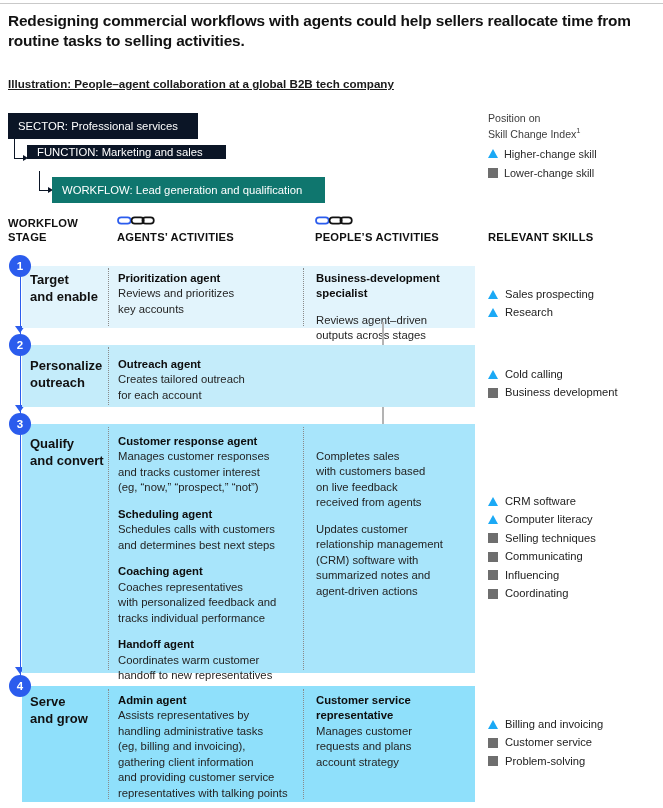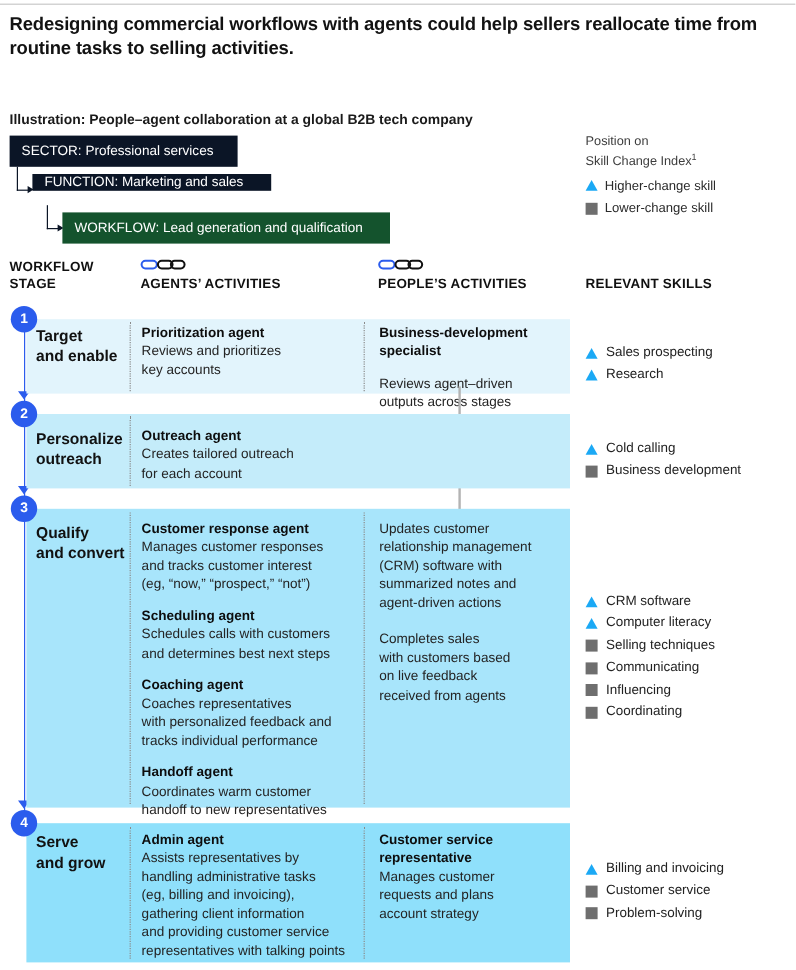--- a/index.html
+++ b/index.html
@@ -14,30 +14,30 @@
   }
   .top-rule{position:absolute;left:0;top:3px;width:663px;height:1px;background:#c9c9c9;}
 
   
   .title{
     position:absolute;left:8px;top:11px;width:640px;
     font-size:15.4px;font-weight:700;line-height:1.32;
     letter-spacing:-0.15px;color:#121212;
   }
   .subtitle{
-    position:absolute;left:8px;top:92px;width:560px;
-    font-size:11.6px;font-weight:700;line-height:1.3;color:#1a1a1a;
+    position:absolute;left:8px;top:76px;width:560px;
+    font-size:11.6px;font-weight:700;line-height:1.3;color:#1a1a1a;text-decoration:underline;
   }
 
   
   .hbox{position:absolute;display:flex;align-items:center;
         font-size:11.3px;color:#ffffff;white-space:nowrap;}
   #box-sector{left:8px;top:113px;width:190px;height:26px;background:#0b1526;padding-left:10px;box-sizing:border-box;}
   #box-function{left:27px;top:145px;width:199px;height:14px;background:#0b1526;padding-left:10px;box-sizing:border-box;}
-  #box-workflow{left:52px;top:177px;width:273px;height:26px;background:#14532d;padding-left:10px;box-sizing:border-box;}
+  #box-workflow{left:52px;top:177px;width:273px;height:26px;background:#0f766e;padding-left:10px;box-sizing:border-box;}
 
   .elbow{position:absolute;border-left:1px solid #0b1526;border-bottom:1px solid #0b1526;}
   #elbow1{left:14px;top:139px;width:10px;height:19px;}
   #elbow2{left:39px;top:171px;width:10px;height:19px;}
   .elbow-arrow{position:absolute;width:0;height:0;
     border-top:3.5px solid transparent;border-bottom:3.5px solid transparent;
     border-left:5px solid #0b1526;}
   #arrow1{left:23px;top:154.5px;}
   #arrow2{left:48px;top:186.5px;}
 
@@ -224,29 +224,29 @@
 and determines best next steps</p>
   <b style="margin-top:11px">Coaching agent</b>
   <p style="white-space:pre-line;margin-top:0">Coaches representatives
 with personalized feedback and
 tracks individual performance</p>
   <b style="margin-top:11px">Handoff agent</b>
   <p style="white-space:pre-line;margin-top:0">Coordinates warm customer
 handoff to new representatives</p>
 </div>
 <div class="cellblock" style="left:316px;top:434px;width:165px">
+  <p style="white-space:pre-line;margin-top:15px">Completes sales
+with customers based
+on live feedback
+received from agents</p>
   <p style="white-space:pre-line">Updates customer
 relationship management
 (CRM) software with
 summarized notes and
 agent-driven actions</p>
-  <p style="white-space:pre-line;margin-top:15px">Completes sales
-with customers based
-on live feedback
-received from agents</p>
 </div>
 <div class="skills" style="top:492px">
   <div class="skill-row">
     <span class="tri"></span>
     <span>CRM software</span>
   </div>
   <div class="skill-row">
     <span class="tri"></span>
     <span>Computer literacy</span>
   </div>

